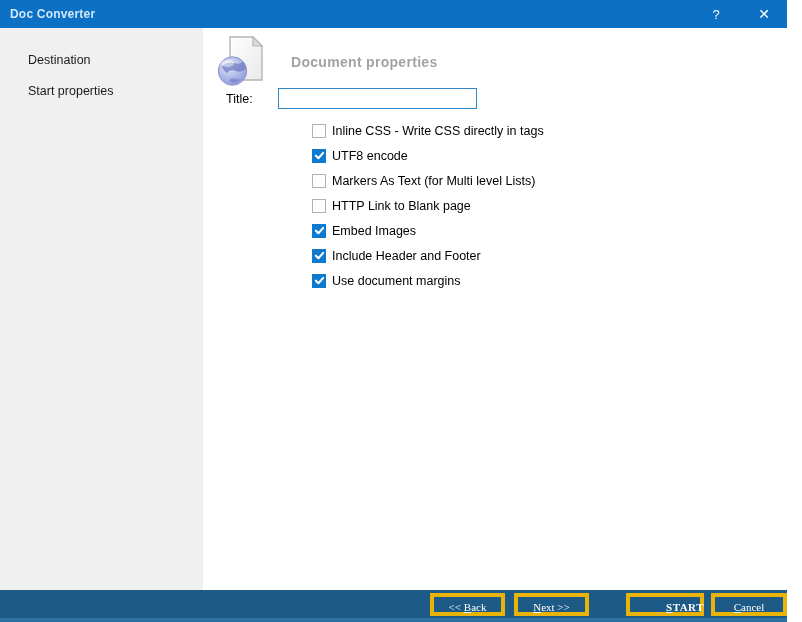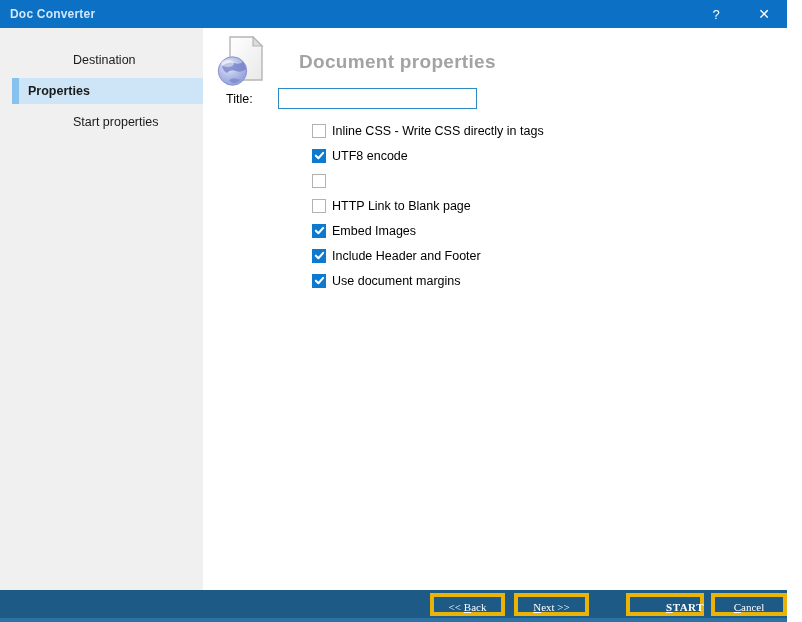--- a/index.html
+++ b/index.html
@@ -43,43 +43,42 @@
     flex: 0 0 203px; width: 203px;
     background: #f0f0f0;
     padding-top: 19px;
   }
   .sidebar-item {
     height: 26px; line-height: 26px;
     padding-left: 28px;
     font-size: 12.5px; color: #1a1a1a;
     margin-bottom: 5px;
     cursor: default;
-    margin-left: 45px;
   }
   .sidebar-item.selected {
     font-weight: bold;
     background: #cde5f7;
     border-left: 7px solid #85c2ee;
     margin-left: 12px;
     padding-left: 9px;
   }
 
   .main {
     flex: 1; background: #ffffff;
     padding: 8px 0 0 12px;
     position: relative;
   }
   .heading-row {
     display: flex; align-items: center;
     margin-left: 2px;
   }
   .doc-icon { width: 50px; height: 52px; flex: 0 0 50px; }
   .page-heading {
-    margin-left: 32px;
-    font-size: 19px; font-weight: bold;
+    margin-left: 24px;
+    font-size: 14px; font-weight: bold;
     color: #a3a3a3;
     letter-spacing: 0.3px;
   }
   .title-row {
     display: flex; align-items: center;
     margin-left: 11px;
   }
   .title-label {
     width: 44px; font-size: 12.5px; color: #000;
   }
@@ -149,21 +148,20 @@
     <span class="app-title">Doc Converter</span>
     <span class="spacer"></span>
     <span class="tb-btn help-btn">?</span>
     <span class="tb-btn close-btn">✕</span>
   </div>
 
   <div class="body">
 
     <div class="sidebar" id="sidebar">
         <div class="sidebar-item">Destination</div>
-        <div class="sidebar-item selected">Properties</div>
         <div class="sidebar-item">Start properties</div>
       </div>
 
     <div class="main">
 
       <div class="heading-row">
         <svg class="doc-icon" viewBox="0 0 50 52">
           <defs>
             <radialGradient id="globeGrad" cx="38%" cy="32%" r="75%">
               <stop offset="0%" stop-color="#eef1fb"></stop>
@@ -200,20 +198,21 @@
           <div class="cb-row checked">
     <span class="cb-box">
               <svg width="11" height="11" viewBox="0 0 12 12">
                 <polyline points="2,6.2 4.8,9 10,3.2" fill="none" stroke="#ffffff" stroke-width="2.2" stroke-linecap="round" stroke-linejoin="round"></polyline>
               </svg>
             </span>
     <span class="cb-label">UTF8 encode</span>
   </div>
           <div class="cb-row">
     <span class="cb-box"></span>
+    <span class="cb-label">Markers As Text (for Multi level Lists)</span>
   </div>
           <div class="cb-row">
     <span class="cb-box"></span>
     <span class="cb-label">HTTP Link to Blank page</span>
   </div>
           <div class="cb-row checked">
     <span class="cb-box">
               <svg width="11" height="11" viewBox="0 0 12 12">
                 <polyline points="2,6.2 4.8,9 10,3.2" fill="none" stroke="#ffffff" stroke-width="2.2" stroke-linecap="round" stroke-linejoin="round"></polyline>
               </svg>

